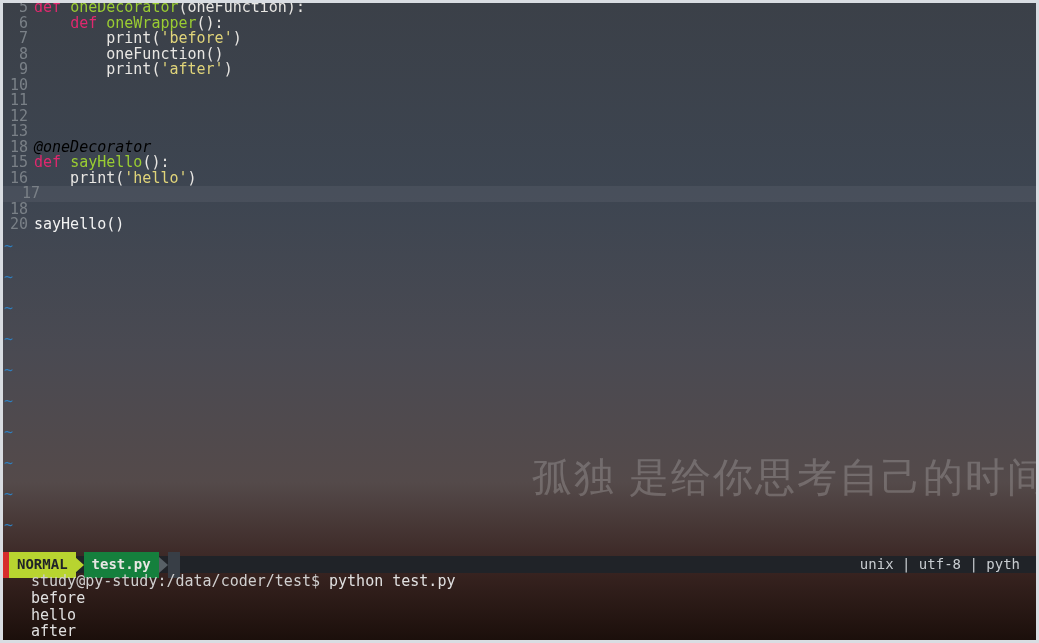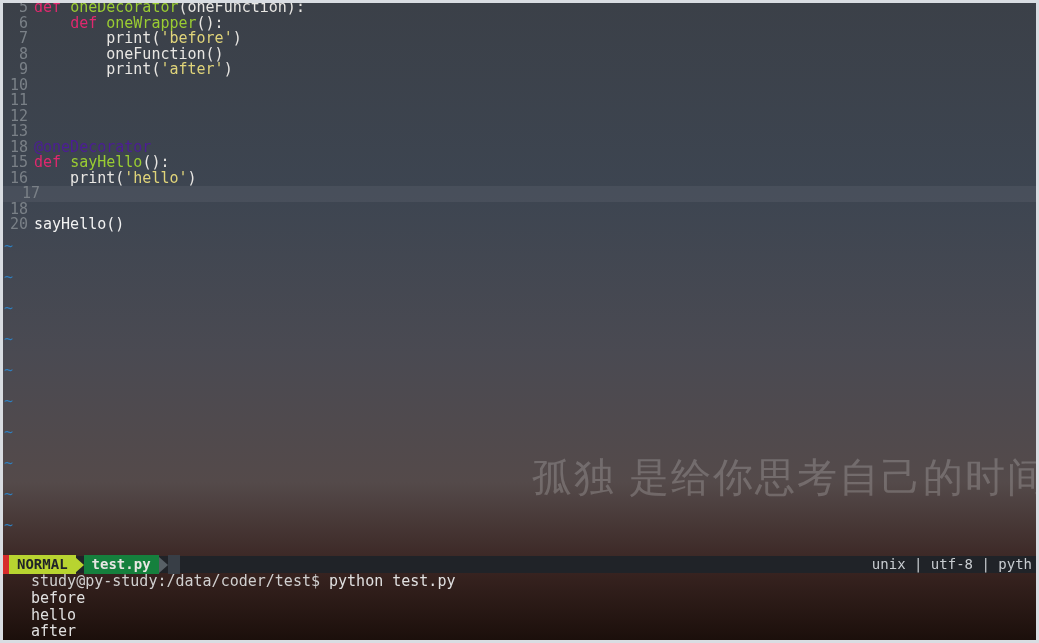--- a/index.html
+++ b/index.html
@@ -26,21 +26,21 @@
 }
 .line {
   display: flex;
   height: 15.5px;
   align-items: center;
 }
 .line.current { background: rgba(255,255,255,0.06); padding-left: 12px; }
 .code { white-space: pre; }
 .kw { color: #e0286e; }
 .fn { color: #9acd32; }
-.deco { color: #4c1d95; }
+.deco { color: #000000; font-style: italic; }
 .str { color: #e0d47a; }
 .op { color: #e8e6e3; }
 .white { color: #f2f2f2; }
 .tilde-area { padding-left: 4px; }
 .tilde { color: #2f7fbf; height: 31px; display:flex; align-items:flex-start; padding-top:6px;}
 .watermark {
   position: absolute;
   right: -10px;
   top: 470px;
   font-family: 'Microsoft YaHei', sans-serif;
@@ -55,36 +55,36 @@
   top: 556px;
   left: 3px;
   right: 3px;
   height: 17px;
   background: #202328;
   display: flex;
   align-items: center;
   font-size: 14px;
   font-weight: bold;
 }
-.chip { height: 19px; display: inline-flex; align-items: center; padding: 0 8px; }
+.chip { height: 26px; display: inline-flex; align-items: center; padding: 0 8px; }
 .chip-red { background: #d62c2c; width: 6px; padding: 0; }
 .chip-mode { background: #b8d430; color: #202328; }
 .chip-file { background: #15803d; color: #e8e6e3; }
 .chip-gap { background: #383e46; width: 12px; padding:0;}
 .arrow-right {
   width: 0; height: 0;
   border-top: 8.5px solid transparent;
   border-bottom: 8.5px solid transparent;
 }
 .ar-mode { border-left: 9px solid #b8d430; position: relative; margin-left:-1px; z-index:2;}
 .ar-file { border-left: 9px solid #586066; }
 .status-right {
   margin-left: auto;
   color: #c8ccd0;
-  padding-right: 4px;
+  padding-right: 16px;
   font-weight: normal;
 }
 .terminal {
   position: absolute;
   top: 573px;
   left: 3px;
   right: 3px;
   font-size: 15px;
   line-height: 16.8px;
   color: #e0e0e0;

